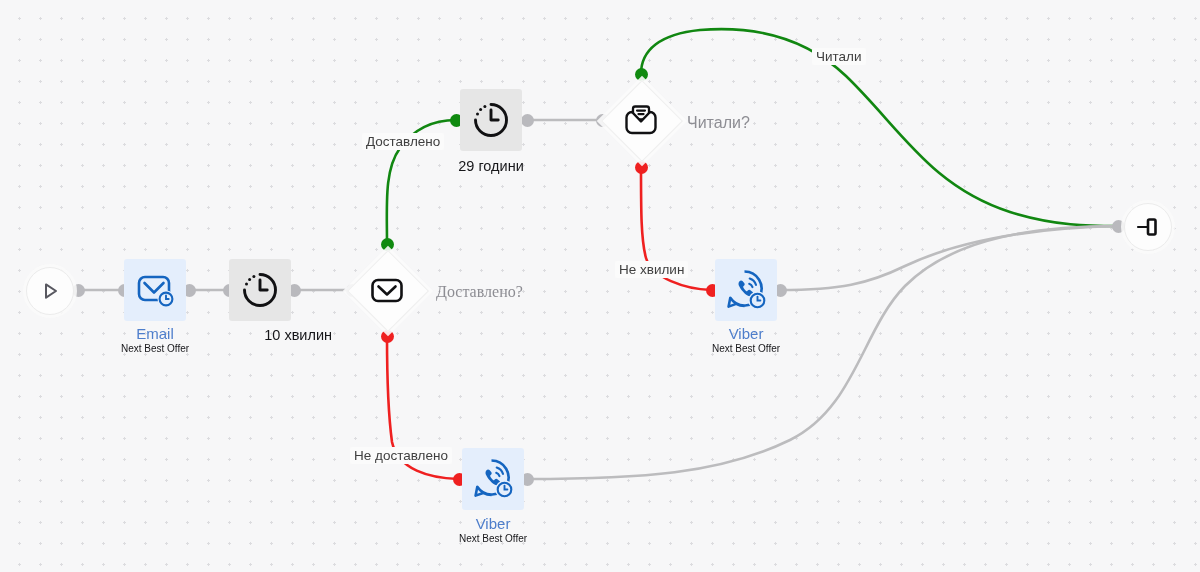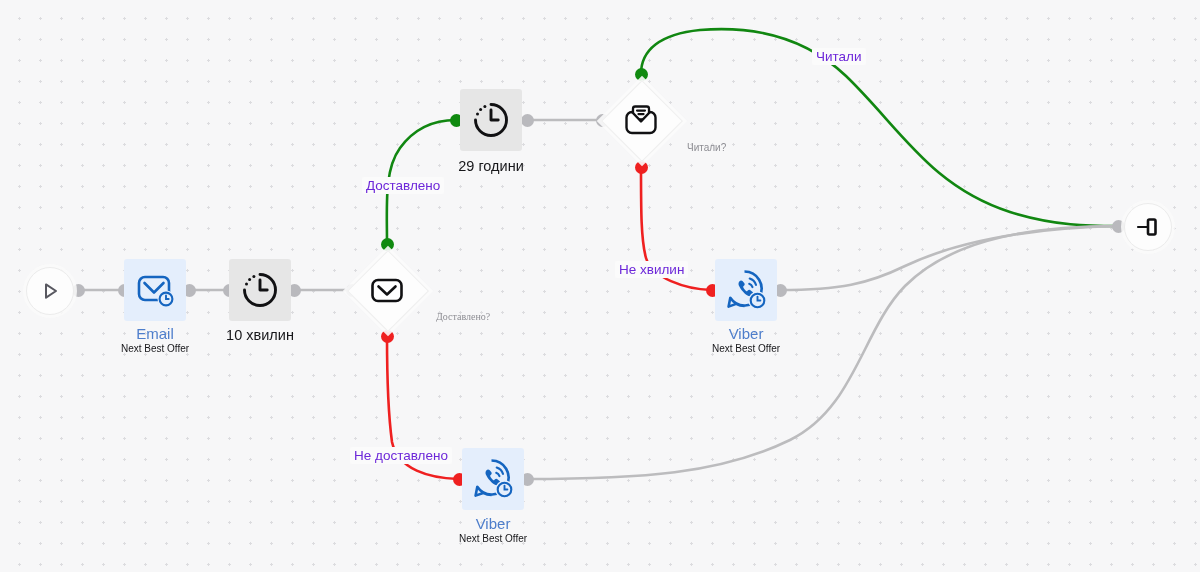--- a/index.html
+++ b/index.html
@@ -100,31 +100,30 @@
     color: #17171a;
   }
   .caption.plain .title {
     font-size: 14.5px;
     color: #17171a;
   }
 
   
   .side-label {
     position: absolute;
-    font-size: 10px;
+    font-size: 16px;
     color: #8d8d93;
     white-space: nowrap;
-    margin-top: 28px;
   }
 
   
   .edge-label {
     position: absolute;
     font-size: 13.5px;
-    color: #6d28d9;
+    color: #404040;
     white-space: nowrap;
     background: #fbfbfb;
     padding: 1px 4px;
     border-radius: 2px;
   }
 
   
   .dot {
     position: absolute;
     border-radius: 50%;
@@ -210,21 +209,21 @@
     <div class="action-box delay">
       <svg width="42" height="42" viewBox="0 0 42 42">
         <path d="M 21 5.5 A 15.5 15.5 0 1 1 5.5 21" fill="none" stroke="#111113" stroke-width="2.9" stroke-linecap="round"></path>
         <circle cx="10.6" cy="10.6" r="1.5" fill="#111113"></circle>
         <circle cx="14.9" cy="7.6" r="1.5" fill="#111113"></circle>
         <circle cx="7.5" cy="15.1" r="1.5" fill="#111113"></circle>
         <path d="M21 11 L21 21 L28.2 21" fill="none" stroke="#111113" stroke-width="2.9" stroke-linecap="round" stroke-linejoin="round"></path>
       </svg>
     </div>
   </div>
-  <div class="caption plain" style="left:188px; top:327px; width:144px;">
+  <div class="caption plain" style="left:188px; top:327px; width:144px;text-align:right;">
     <span class="title">10 хвилин</span>
   </div>
 
   <div class="node" style="left:348px; top:251px;">
     <div class="diamond-wrap">
       <div class="diamond-bg"></div>
       <div class="diamond-ico">
         <svg width="36" height="36" viewBox="0 0 36 36">
           <rect x="3.5" y="8" width="29" height="21" rx="5.5" ry="5.5" fill="#fff" stroke="#111113" stroke-width="2.6"></rect>
           <path d="M9.5 14.5 L18 22.5 L26.5 14.5" fill="none" stroke="#111113" stroke-width="2.6" stroke-linecap="round" stroke-linejoin="round"></path>
@@ -310,18 +309,18 @@
 
   <div class="node" style="left:1124px; top:203px;">
     <div class="terminal">
       <svg width="26" height="26" viewBox="0 0 26 26">
         <path d="M3 13 L13 13" stroke="#111113" stroke-width="2.1" stroke-linecap="round"></path>
         <rect x="13" y="5.5" width="7.5" height="15" rx="1.4" ry="1.4" fill="#fff" stroke="#111113" stroke-width="2.6"></rect>
       </svg>
     </div>
   </div>
 
-  <div class="edge-label" style="left:362px; top:133px;margin-top:44px;">Доставлено</div>
+  <div class="edge-label" style="left:362px; top:133px;">Доставлено</div>
   <div class="edge-label" style="left:350px; top:447px;">Не доставлено</div>
   <div class="edge-label" style="left:812px; top:48px;">Читали</div>
   <div class="edge-label" style="left:615px; top:261px;">Не хвилин</div>
 
 </div>
 
 </body></html>

